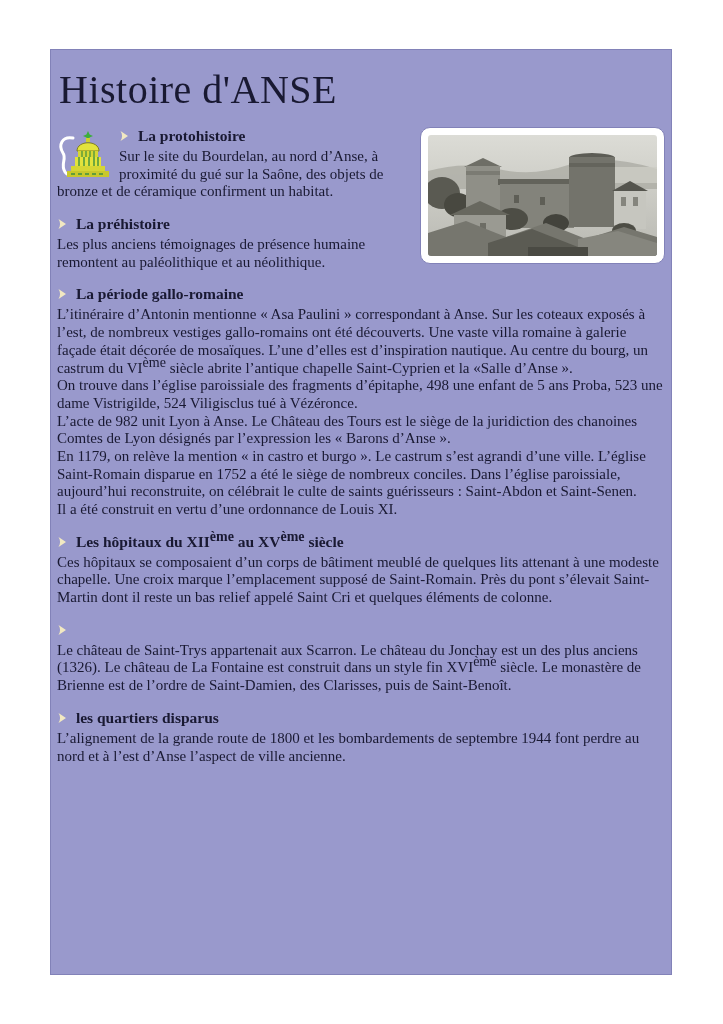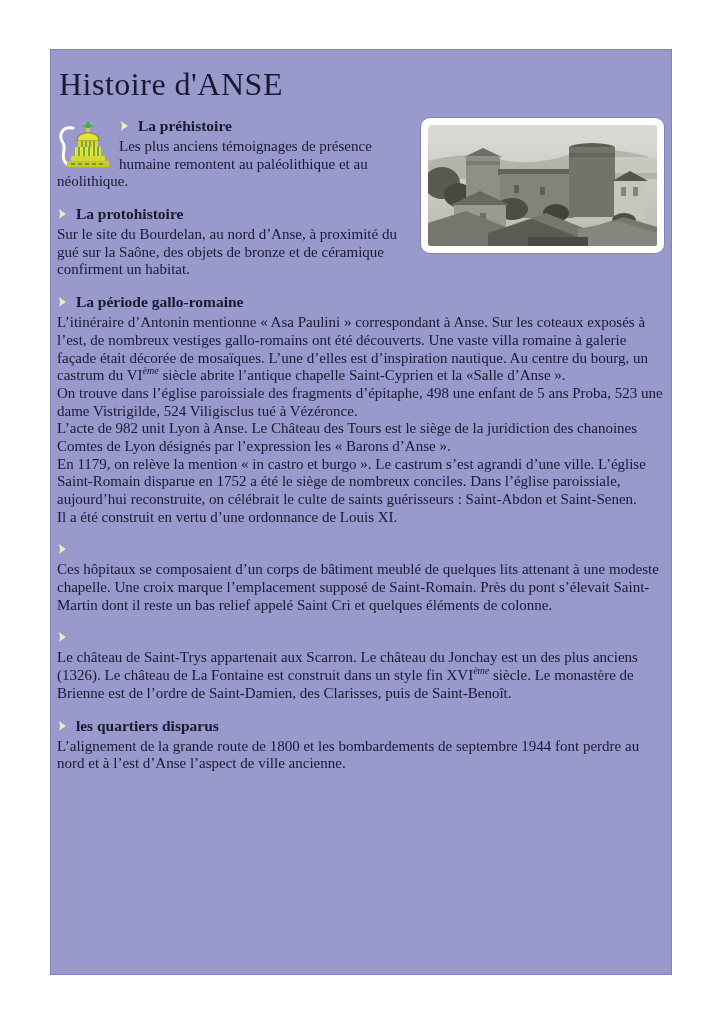--- a/index.html
+++ b/index.html
@@ -21,21 +21,21 @@
     position:absolute;
     left:50px;top:49px;
     width:622px;height:926px;
     box-sizing:border-box;
     background:var(--panel-bg);
     border:1px solid var(--frame-line);
     padding:10px 6px 30px 6px;
     overflow:hidden;
   }
   h1.title{
-    font-size:32px;
+    font-size:40px;
     font-weight:normal;
     margin:6px 0 14px 2px;
     letter-spacing:0.5px;
     color:var(--text);
   }
   .photo-frame{
     float:right;
     background:#ffffff;
     border:1px solid var(--frame-line);
     border-radius:10px;
@@ -61,21 +61,21 @@
     display:inline-block;
     width:8px;height:10px;
     margin:0 6px 0 1px;
   }
   .sec-body{
     font-size:15px;
     line-height:1.18;
     margin:0;
     color:var(--text);
   }
-  sup{font-size:10px;line-height:0;font-style:italic;}
+  sup{font-size:14px;line-height:0;}
 </style>
 </head>
 <body>
 
 <div class="panel">
 
   <h1 class="title">Histoire d'ANSE</h1>
 
   <div class="photo-frame">
     <svg width="229" height="121" viewBox="0 0 229 121" preserveAspectRatio="none">
@@ -148,44 +148,44 @@
   </div>
 
   <div id="sections">
   <section class="sec">
     <h3 class="sec-h">
       <span class="bullet">
         <svg width="8" height="10" viewBox="0 0 8 10">
           <path d="M0.5 0 L8 5 L0.5 10 C2.6 6.8 2.6 3.2 0.5 0 Z" fill="#f2e9c2"></path>
         </svg>
       </span>
+      <span class="sec-heading-text">La protohistoire</span>
+    </h3>
+    <p class="sec-body">Sur le site du Bourdelan, au nord d’Anse, à proximité du gué sur la Saône, des objets de bronze et de céramique confirment un habitat.</p>
+  </section>
+
+  <section class="sec">
+    <h3 class="sec-h">
+      <span class="bullet">
+        <svg width="8" height="10" viewBox="0 0 8 10">
+          <path d="M0.5 0 L8 5 L0.5 10 C2.6 6.8 2.6 3.2 0.5 0 Z" fill="#f2e9c2"></path>
+        </svg>
+      </span>
       <span class="sec-heading-text">La préhistoire</span>
     </h3>
     <p class="sec-body">Les plus anciens témoignages de présence humaine remontent au paléolithique et au néolithique.</p>
   </section>
 
   <section class="sec">
     <h3 class="sec-h">
       <span class="bullet">
         <svg width="8" height="10" viewBox="0 0 8 10">
           <path d="M0.5 0 L8 5 L0.5 10 C2.6 6.8 2.6 3.2 0.5 0 Z" fill="#f2e9c2"></path>
         </svg>
       </span>
-      <span class="sec-heading-text">La protohistoire</span>
-    </h3>
-    <p class="sec-body">Sur le site du Bourdelan, au nord d’Anse, à proximité du gué sur la Saône, des objets de bronze et de céramique confirment un habitat.</p>
-  </section>
-
-  <section class="sec">
-    <h3 class="sec-h">
-      <span class="bullet">
-        <svg width="8" height="10" viewBox="0 0 8 10">
-          <path d="M0.5 0 L8 5 L0.5 10 C2.6 6.8 2.6 3.2 0.5 0 Z" fill="#f2e9c2"></path>
-        </svg>
-      </span>
       <span class="sec-heading-text">La période gallo-romaine</span>
     </h3>
     <p class="sec-body">L’itinéraire d’Antonin mentionne « Asa Paulini » correspondant à Anse. Sur les coteaux exposés à l’est, de nombreux vestiges gallo-romains ont été découverts. Une vaste villa romaine à galerie façade était décorée de mosaïques. L’une d’elles est d’inspiration nautique. Au centre du bourg, un castrum du VI<sup>ème</sup> siècle abrite l’antique chapelle Saint-Cyprien et la «Salle d’Anse ».</p>
   </section>
 
   <section class="sec">
     <p class="sec-body">On trouve dans l’église paroissiale des fragments d’épitaphe, 498 une enfant de 5 ans Proba, 523 une dame Vistrigilde, 524 Viligisclus tué à Vézéronce.</p>
   </section>
 
   <section class="sec">
@@ -201,20 +201,21 @@
   </section>
 
 
   <section class="sec">
     <h3 class="sec-h">
       <span class="bullet">
         <svg width="8" height="10" viewBox="0 0 8 10">
           <path d="M0.5 0 L8 5 L0.5 10 C2.6 6.8 2.6 3.2 0.5 0 Z" fill="#f2e9c2"></path>
         </svg>
       </span>
+      <span class="sec-heading-text">Les hôpitaux du XII<sup>ème</sup> au XV<sup>ème</sup> siècle</span>
     </h3>
     <p class="sec-body">Ces hôpitaux se composaient d’un corps de bâtiment meublé de quelques lits attenant à une modeste chapelle. Une croix marque l’emplacement supposé de Saint-Romain. Près du pont s’élevait Saint-Martin dont il reste un bas relief appelé Saint Cri et quelques éléments de colonne.</p>
   </section>
 
   <section class="sec">
     <h3 class="sec-h">
       <span class="bullet">
         <svg width="8" height="10" viewBox="0 0 8 10">
           <path d="M0.5 0 L8 5 L0.5 10 C2.6 6.8 2.6 3.2 0.5 0 Z" fill="#f2e9c2"></path>
         </svg>

